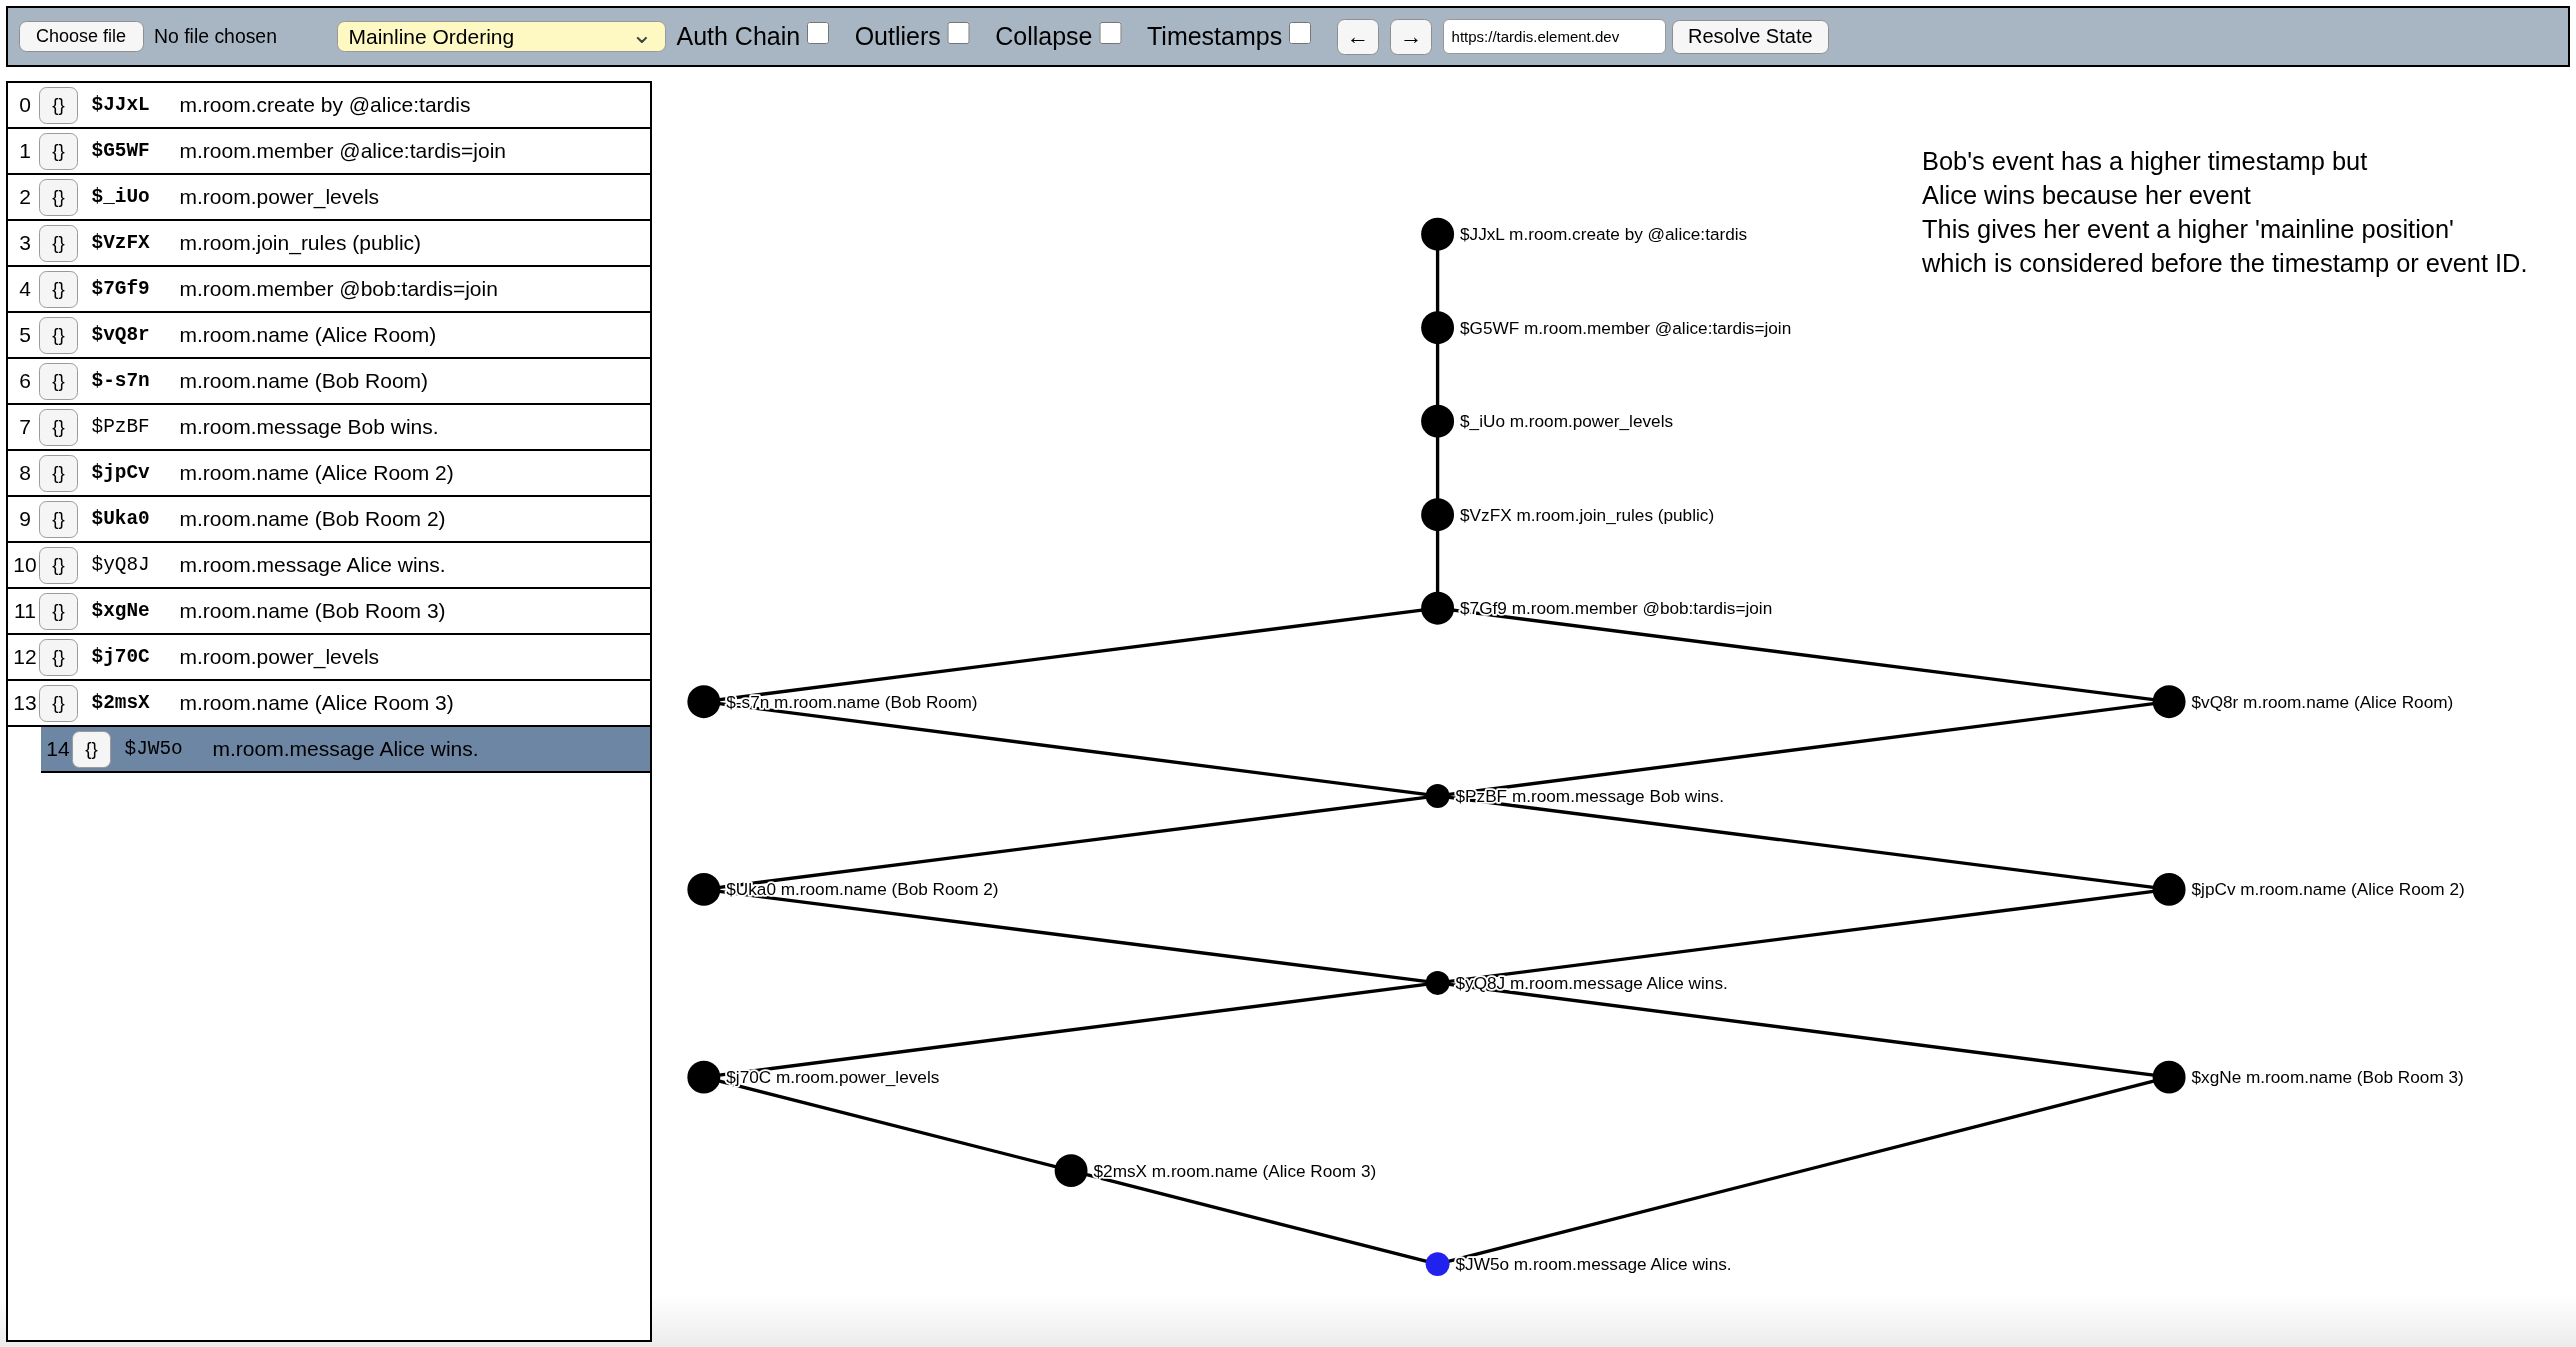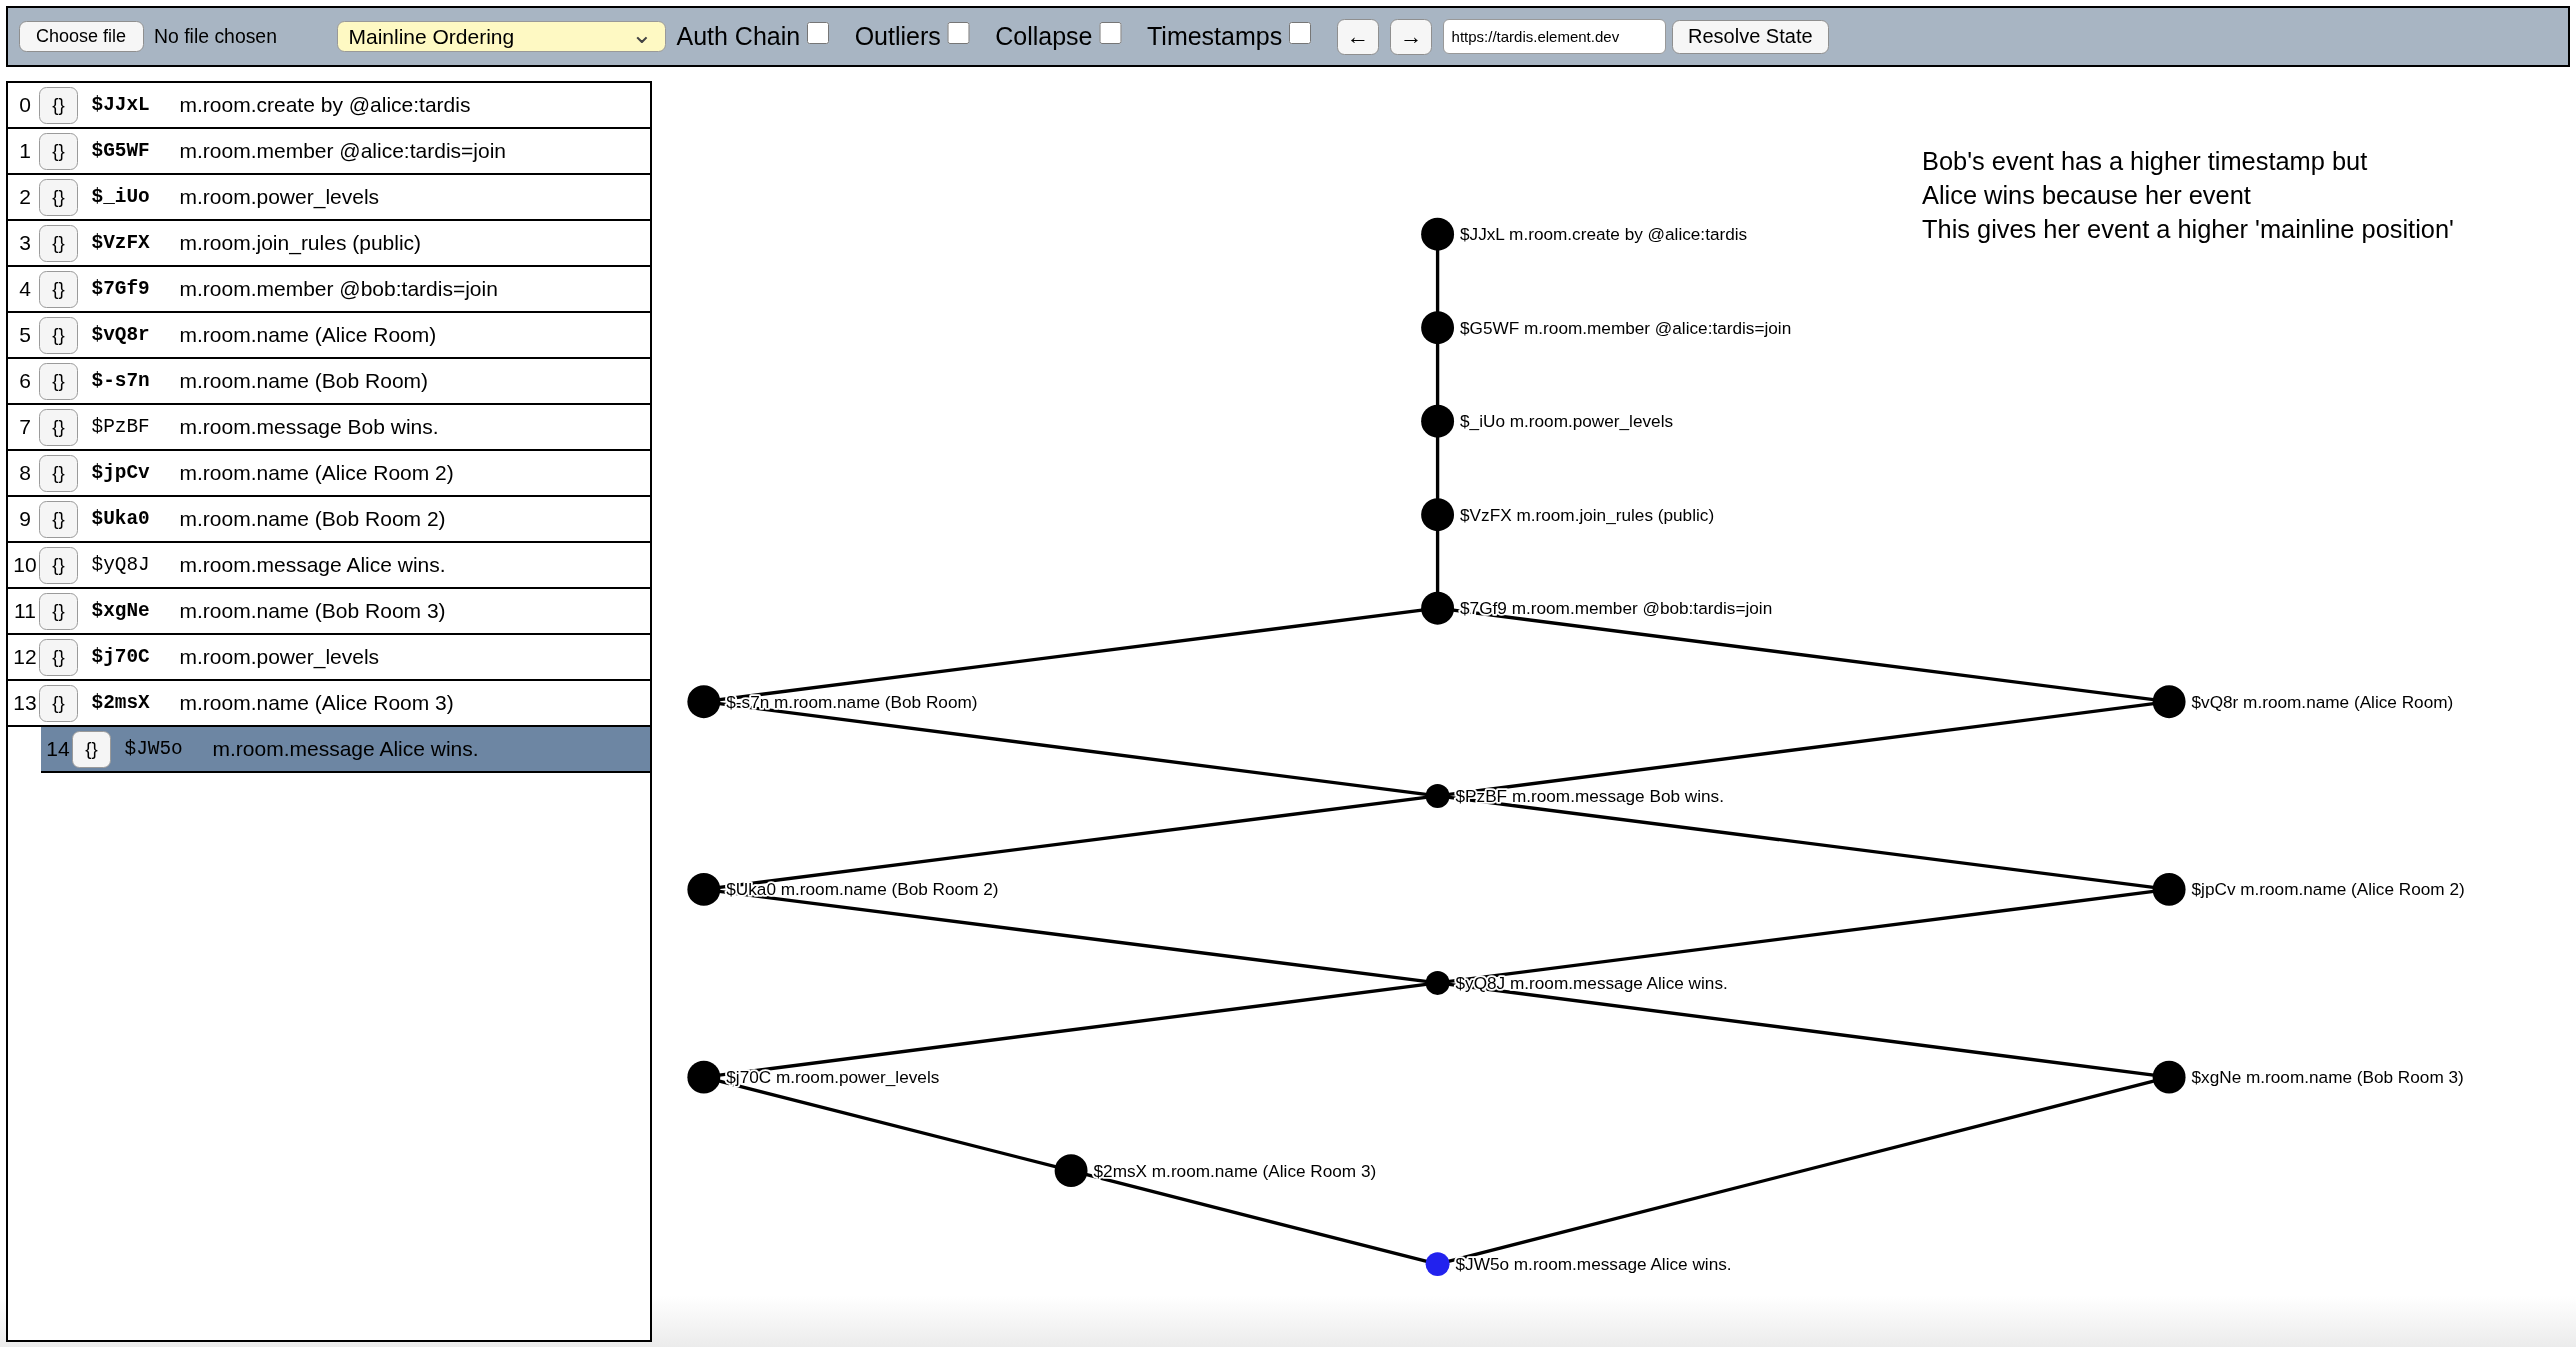--- a/index.html
+++ b/index.html
@@ -249,16 +249,17 @@
     <circle cx="1432" cy="1565" r="22" fill="#000000"></circle>
     <text x="1462" y="1573" class="node-label">$2msX m.room.name (Alice Room 3)</text>
     <circle cx="1922" cy="1690" r="16" fill="#2222ee"></circle>
     <text x="1946" y="1698" class="node-label">$JW5o m.room.message Alice wins.</text>
   </svg>
 
 <div class="annotation">
     <div>Bob's event has a higher timestamp but</div>
     <div>Alice wins because her event</div>
     <div>This gives her event a higher 'mainline position'</div>
+    <div>which is considered before the timestamp or event ID.</div>
   </div>
 
 <div class="bottom-fade"></div>
 
 
 </body></html>

